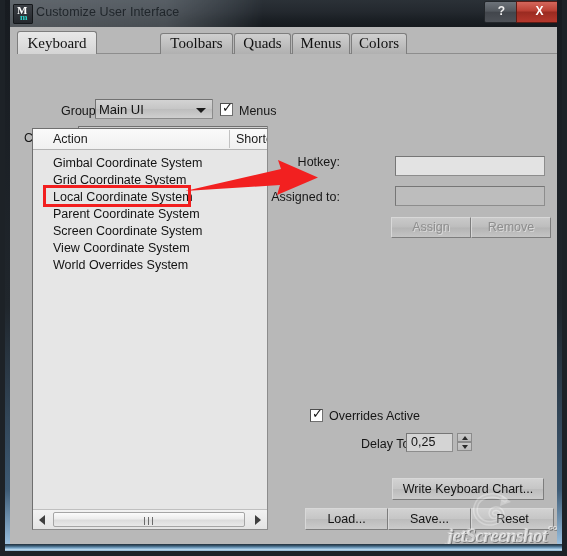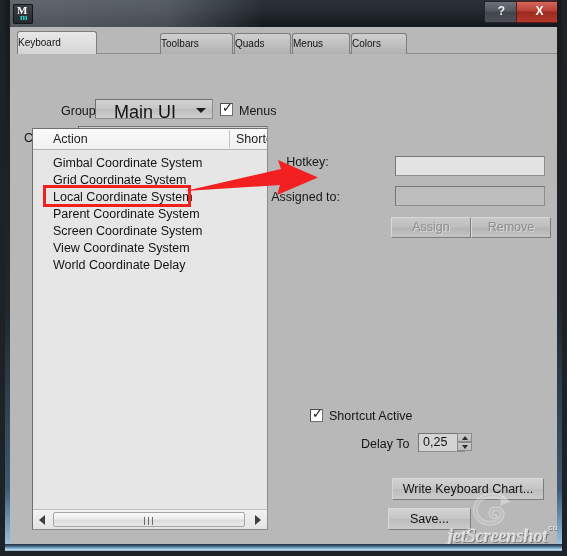--- a/index.html
+++ b/index.html
@@ -155,25 +155,25 @@
   }
   .tab {
     position: absolute;
     top: 2px;
     height: 21px;
     box-sizing: border-box;
     background: linear-gradient(to bottom, #cfcfcf 0%, #bdbdbd 60%, #b0b0b0 100%);
     border: 1px solid #7e7e7e;
     border-bottom: none;
     border-radius: 3px 3px 0 0;
-    font-size: 10px;
+    font-size: 15px;
     color: #111111;
-    text-align: left;
+    text-align: center;
     line-height: 19px;
-    font-family: Liberation Sans, sans-serif;
+    font-family: Liberation Serif, serif;
     white-space: nowrap;
   }
   .tab.selected {
     top: 0px;
     height: 23px;
     background: linear-gradient(to bottom, #e8e8e8 0%, #dedede 55%, #d4d4d4 100%);
     line-height: 22px;
     z-index: 3;
   }
 
@@ -189,22 +189,22 @@
     position: absolute;
     box-sizing: border-box;
     background: linear-gradient(to bottom, #d3d3d3 0%, #c6c6c6 48%, #bdbdbd 52%, #cfcfcf 100%);
     border: 1px solid #8b8b8b;
     border-top-color: #717171;
     border-left-color: #717171;
     border-radius: 1px;
   }
   .combo .combo-text {
     position: absolute;
-    left: 18px; top: 2px;
-    font-size: 18px;
+    left: 3px; top: 2px;
+    font-size: 13px;
     color: #141414;
     font-family: "Liberation Sans", sans-serif;
     white-space: nowrap;
   }
   .combo .arrow {
     position: absolute;
     right: 6px; top: 8px;
     width: 0; height: 0;
     border-left: 5px solid transparent;
     border-right: 5px solid transparent;
@@ -465,20 +465,21 @@
 <body>
 
 <div class="window">
 
   <div class="titlebar">
     <div class="title-glass"></div>
     <div class="app-icon">
       <span class="m-up">M</span>
       <span class="m-dn">m</span>
     </div>
+    <div class="title-text">Customize User Interface</div>
     <div class="btn-help">?</div>
     <div class="btn-close">X</div>
   </div>
 
   <div class="client">
 
     <div class="tabstrip">
       <div class="tab-baseline"></div>
       <div class="tab selected" style="left:0px;width:80px;">Keyboard</div>
       <div class="tab" style="left:143px;width:73px;">Toolbars</div>
@@ -510,70 +511,72 @@
         <span class="hcol" style="left:203px;">Shortcut</span>
       </div>
 
       <div class="list-body">
         <div class="list-row" style="top:6px;">Gimbal Coordinate System</div>
         <div class="list-row" style="top:23px;">Grid Coordinate System</div>
         <div class="list-row" style="top:40px;">Local Coordinate System</div>
         <div class="list-row" style="top:74px;">Screen Coordinate System</div>
         <div class="list-row" style="top:57px;">Parent Coordinate System</div>
         <div class="list-row" style="top:91px;">View Coordinate System</div>
-        <div class="list-row" style="top:108px;">World Coordinate Delay</div>
+        <div class="list-row" style="top:108px;">World Overrides System</div>
       </div>
 
       <div class="hscroll">
         <div class="hs-arrow left">
           <span class="glyph-l"></span>
         </div>
         <div class="hs-arrow right">
           <span class="glyph-r"></span>
         </div>
         <div class="hs-thumb">
           <span class="hs-grip">
             <i style="left:0px;"></i>
               <i style="left:4px;"></i>
               <i style="left:8px;"></i>
           </span>
         </div>
       </div>
     </div>
 
-    <div class="rowlabel" style="left:265px;top:128px;width:65px;text-align:center;">Hotkey:</div>
+    <div class="rowlabel" style="left:265px;top:128px;width:65px;">Hotkey:</div>
     <div class="textfield" style="left:385px;top:129px;width:150px;height:20px;"></div>
 
     <div class="rowlabel" style="left:254px;top:163px;width:76px;">Assigned to:</div>
     <div class="textfield disabled" style="left:385px;top:159px;width:150px;height:20px;"></div>
 
     <div class="pushbtn disabled" style="left:461px;top:190px;width:80px;height:21px;line-height:19px;">Remove</div>
     <div class="pushbtn disabled" style="left:381px;top:190px;width:80px;height:21px;line-height:19px;">Assign</div>
 
     <div class="chk" style="left:300px;top:382px;">
       <span class="tick">✓</span>
     </div>
-    <div class="lbl" style="left:319px;top:382px;">Shortcut Active</div>
+    <div class="lbl" style="left:319px;top:382px;">Overrides Active</div>
 
     <div class="lbl" style="left:351px;top:410px;">Delay To</div>
-    <div class="textfield" style="left:396px;top:406px;width:47px;height:19px;background:#d4d4d4;margin-left:12px;">
+    <div class="textfield" style="left:396px;top:406px;width:47px;height:19px;background:#d4d4d4;">
       <span style="position:absolute;left:4px;top:1px;font-size:12.5px;color:#131313;font-family:'Liberation Sans',sans-serif;">0,25</span>
     </div>
     <div class="spinner" style="left:447px;top:406px;">
       <span class="spin-half up">
           <i class="t-up"></i>
         </span>
       <span class="spin-half dn">
           <i class="t-dn"></i>
         </span>
     </div>
 
     <div class="pushbtn light" style="left:382px;top:451px;width:152px;height:22px;line-height:20px;">Write Keyboard Chart...</div>
 
+    <div class="pushbtn light" style="left:295px;top:481px;width:83px;height:22px;line-height:20px;">Load...</div>
     <div class="pushbtn light" style="left:378px;top:481px;width:83px;height:22px;line-height:20px;">Save...</div>
+    <div class="pushbtn light" style="left:461px;top:481px;width:83px;height:22px;line-height:20px;">Reset</div>
 
   </div>
 
   <div class="redbox"></div>
 
   <div class="redarrow">
     <svg width="140" height="45" viewBox="0 0 140 45" xmlns="http://www.w3.org/2000/svg">
       <path d="M0,31 L96,9 L93,0 L133,17.5 L92,35 L95,25 Z" fill="#f22020"></path>
     </svg>
   </div>

